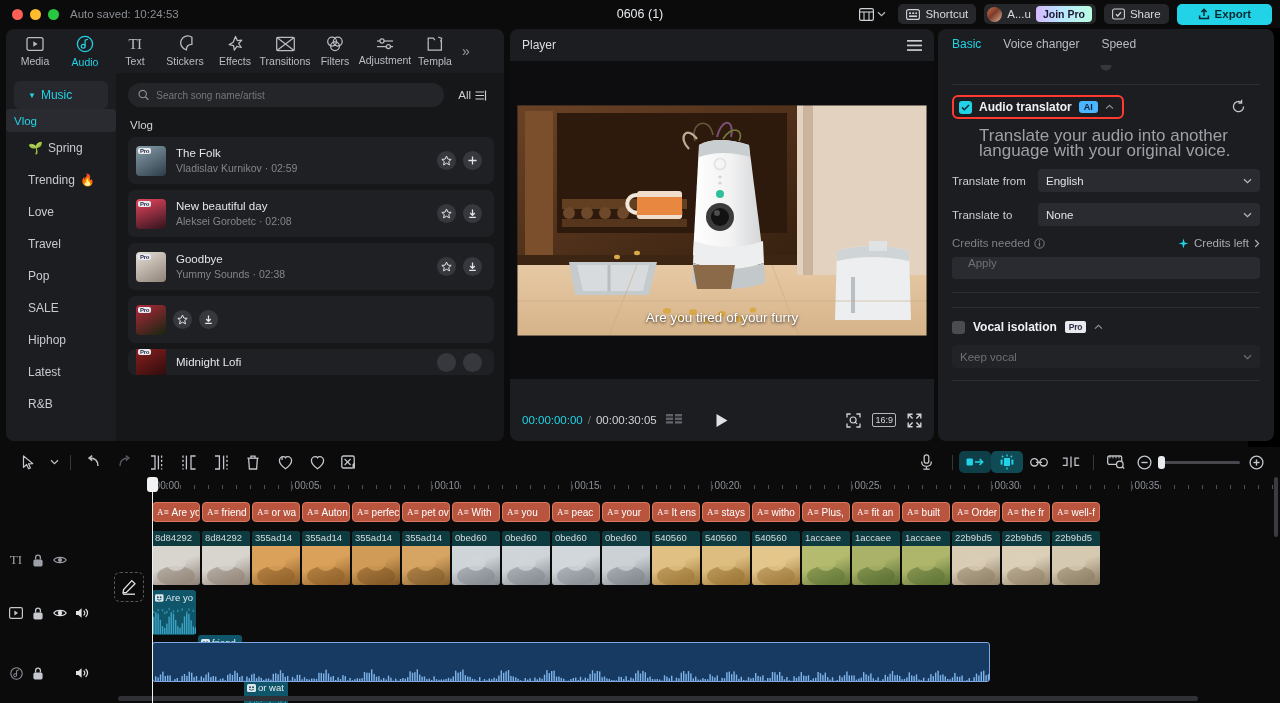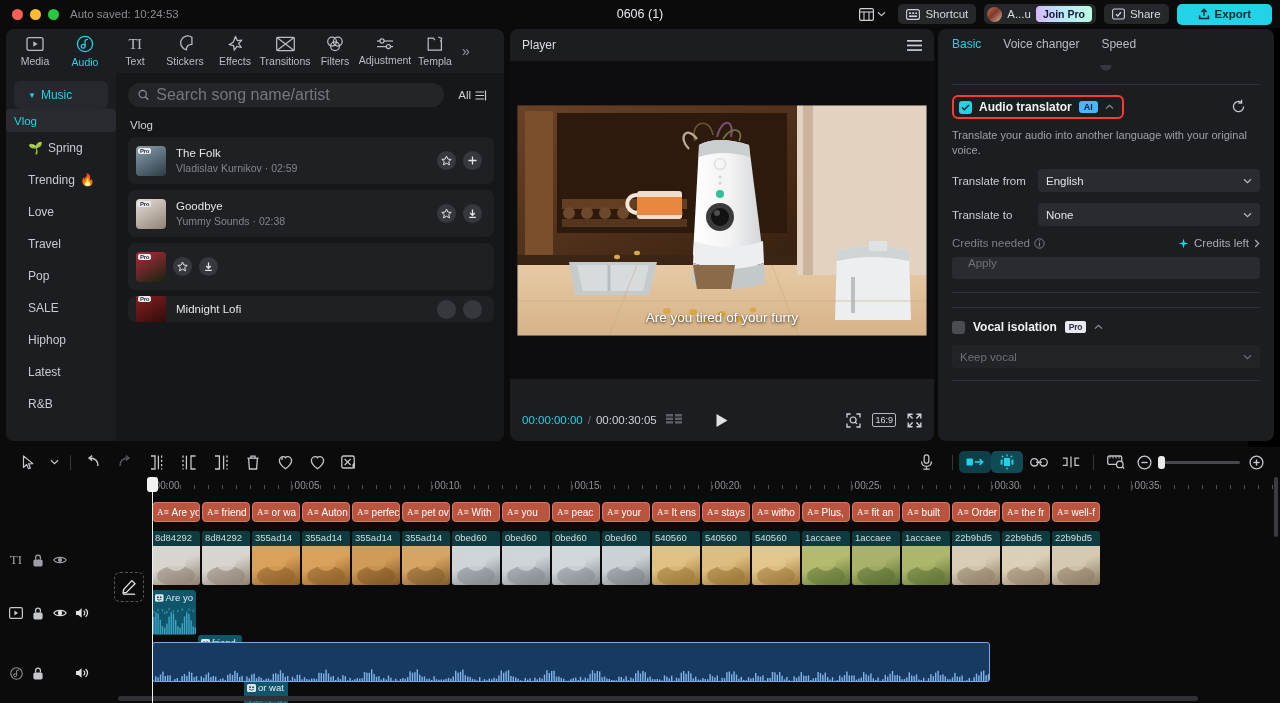--- a/index.html
+++ b/index.html
@@ -40,21 +40,21 @@
   
   .leftpanel { position:absolute; left:6px; top:73px; width:498px; height:368px; background:#1c1d21; border-radius:0 0 8px 8px; display:flex; overflow:hidden; }
   .cats { width:110px; padding-top:8px; background:#1c1d21; }
   .cat { height:32px; display:flex; align-items:center; padding-left:22px; font-size:12px; color:#c8cad0; gap:5px; }
   .cat.head { color:#22d2e6; background:#27282d; border-radius:6px; margin:0 8px; padding-left:14px; height:28px; }
   .cat.sel { color:#22d2e6; }
   .caret { font-size:8px; }
   .listpane { flex:1; background:#161719; border-radius:0 0 8px 0; padding:10px 10px 0 12px; position:relative; }
   .searchrow { display:flex; align-items:center; gap:8px; }
   .searchbox { flex:1; height:24px; background:#242528; border-radius:12px; display:flex; align-items:center; gap:7px; padding:0 10px; }
-  .searchbox input { background:transparent; border:0; outline:none; color:#d8dade; font-size:16px; font-family:inherit; width:100%; }
+  .searchbox input { background:transparent; border:0; outline:none; color:#d8dade; font-size:10px; font-family:inherit; width:100%; }
   .searchbox input::placeholder{ color:#74777d; }
   .allbtn { display:flex; align-items:center; gap:4px; height:22px; padding:0 6px; color:#ccced3; font-size:11.5px; }
   .sectitle { margin:12px 0 6px 2px; font-size:11.5px; color:#cfd1d6; }
   .song { height:47px; background:#1f2023; border-radius:7px; display:flex; align-items:center; padding:0 12px 0 8px; margin-bottom:6px; }
   .cover { width:30px; height:30px; border-radius:4px; position:relative; overflow:hidden; flex:none; }
   .cover .pro { position:absolute; left:2px; top:2px; font-size:6px; font-weight:bold; background:#e9eaf0; color:#2b2f44; padding:0 2px; border-radius:2px; letter-spacing:-0.3px; }
   .songmeta { margin-left:10px; flex:1; min-width:0; }
   .songname { font-size:11.5px; color:#e3e5e9; white-space:nowrap; overflow:hidden; }
   .songsub { font-size:10.5px; color:#82858b; margin-top:3px; white-space:nowrap; overflow:hidden; }
   .sbtn { width:19px; height:19px; border-radius:50%; background:#36383d; display:flex; align-items:center; justify-content:center; margin-left:7px; flex:none; }
@@ -82,21 +82,21 @@
   .clipped-row:after{ content:""; position:absolute; left:0; right:0; top:6px; height:8px;
     background:radial-gradient(circle at 50% 0,#4a4c52 0 5px, transparent 6px); }
   .hr { height:1px; background:#2e2f34; margin:9px 0 0; }
   .at-wrap { margin-top:10px; border:2px solid #ff3b30; border-radius:6px; display:inline-flex; align-items:center; gap:7px; padding:3px 8px 3px 5px; }
   .cbx { width:13px; height:13px; border-radius:3px; background:#22d2e6; display:flex; align-items:center; justify-content:center; flex:none; }
   .cbx.off { background:#4a4c52; }
   .at-label { font-size:12px; color:#f0f1f4; font-weight:bold; }
   .aibadge { background:#49b6ff; color:#0b2236; font-weight:bold; font-size:9px; padding:1px 5px; border-radius:3px; }
   .probadge { background:#e9eaf0; color:#2b2f44; font-weight:bold; font-size:8.5px; padding:1px 4px; border-radius:2px; letter-spacing:-0.3px; }
   .reset { position:absolute; right:14px; top:14px; color:#c3c6cb; }
-  .desc { margin-top:9px; font-size:11px; color:#9da0a6; line-height:15px; }
+  .desc { margin-top:9px; font-size:17px; color:#9da0a6; line-height:15px;margin-left:27px; }
   .frow { display:flex; align-items:center; margin-top:11px; }
   .flabel { width:86px; font-size:11.5px; color:#cbcdd2; }
   .flabel.dim { color:#7e8187; }
   .sel { flex:1; height:23px; background:#2a2b30; border-radius:4px; display:flex; align-items:center; justify-content:space-between; padding:0 8px; font-size:11.5px; color:#e0e2e6; }
   .sel.dim { color:#6d7076; background:#222327; }
   .credits { margin-left:auto; display:flex; align-items:center; gap:5px; font-size:11.5px; color:#a8abb1; }
   .applybtn { margin-left:auto; margin-top:8px; display:block; height:22px; padding:0 16px; border-radius:4px; background:#2a2b30; color:#6d7076; font-size:11.5px; }
   .togrow { display:flex; align-items:center; gap:8px; margin-top:12px; }
   .togrow .lbl { font-size:12px; color:#f0f1f4; font-weight:bold; }
 
@@ -340,20 +340,41 @@
             </svg>
           </div>
         <div class="sbtn">
             <svg width="11" height="11" viewBox="0 0 11 11">
               <line x1="5.5" y1="1.4" x2="5.5" y2="9.6" stroke="#e2e4e8" stroke-width="1.3"></line>
               <line x1="1.4" y1="5.5" x2="9.6" y2="5.5" stroke="#e2e4e8" stroke-width="1.3"></line>
             </svg>
           </div>
       </div>
 
+      <div class="song">
+        <div class="cover" style="background:linear-gradient(160deg,#e8455f,#30141c)">
+            <span class="pro">Pro</span>
+          </div>
+        <div class="songmeta">
+          <div class="songname">New beautiful day</div>
+          <div class="songsub"><span>Aleksei Gorobetc</span> · <span>02:08</span></div>
+        </div>
+        <div class="sbtn">
+            <svg width="11" height="11" viewBox="0 0 11 11">
+              <path d="M5.5 1 L6.9 4.1 L10.2 4.4 L7.7 6.6 L8.5 9.9 L5.5 8.2 L2.5 9.9 L3.3 6.6 L0.8 4.4 L4.1 4.1 Z" fill="none" stroke="#e2e4e8" stroke-width="1"></path>
+            </svg>
+          </div>
+        <div class="sbtn">
+            <svg width="11" height="11" viewBox="0 0 11 11">
+              <line x1="5.5" y1="1.4" x2="5.5" y2="7" stroke="#e2e4e8" stroke-width="1.3"></line>
+              <path d="M3.2 5 L5.5 7.3 L7.8 5" fill="none" stroke="#e2e4e8" stroke-width="1.3"></path>
+              <line x1="2.2" y1="9.4" x2="8.8" y2="9.4" stroke="#e2e4e8" stroke-width="1.3"></line>
+            </svg>
+          </div>
+      </div>
 
 
       <div class="song">
         <div class="cover" style="background:linear-gradient(150deg,#e7e1d8,#8f8277)">
             <span class="pro">Pro</span>
           </div>
         <div class="songmeta">
           <div class="songname">Goodbye</div>
           <div class="songsub"><span>Yummy Sounds</span> · <span>02:38</span></div>
         </div>

